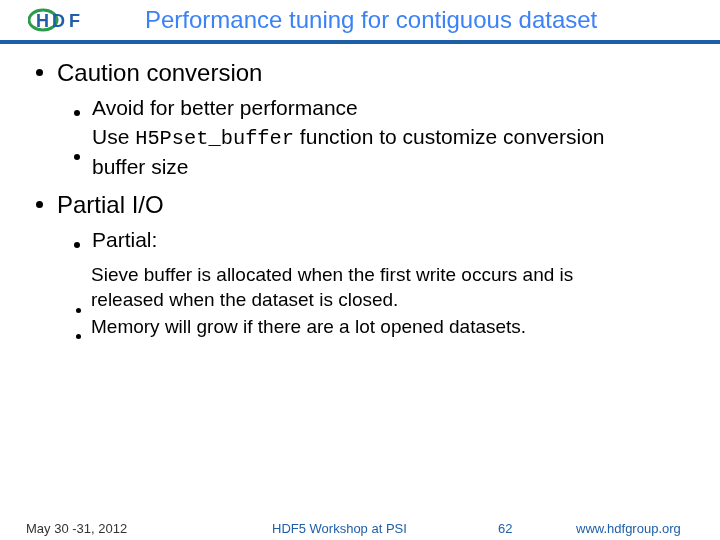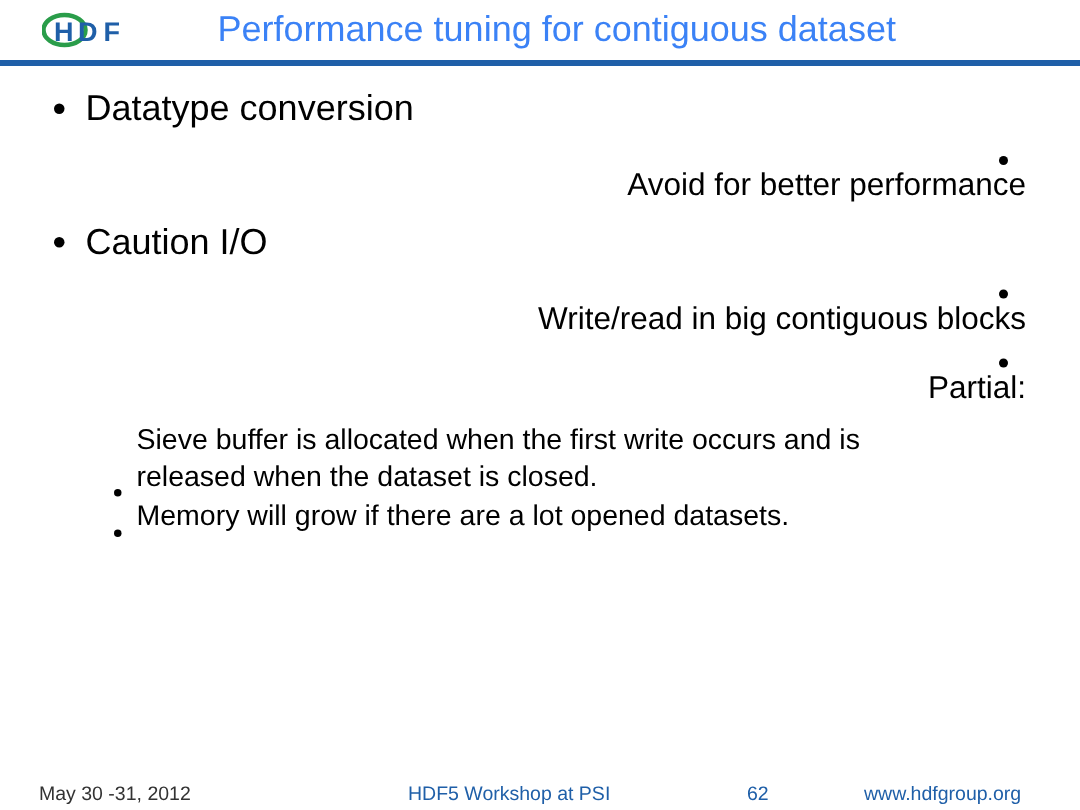--- a/index.html
+++ b/index.html
@@ -10,21 +10,21 @@
   .title { font-size: 24px; color: #3b82f6; margin-left: 41px; }
   .hr-wrap { padding: 0 0 0 0; }
   .hr { height: 4px; background: #1f5fa8; margin: 2px 0 14px 0; }
   .content { padding: 0 36px 0 36px; }
   ul.top { list-style: none; }
   ul.top > li { margin-bottom: 10px; }
   ul.top > li > .row { display: flex; align-items: flex-start; }
   ul.top .dot { width: 7px; height: 7px; border-radius: 50%; background: #000; margin-top: 11px; margin-right: 14px; flex: none; }
   ul.top .txt { font-size: 24px; line-height: 1.25; }
   ul.sub { list-style: none; margin: 6px 0 10px 38px; }
-  ul.sub > li { display: flex; align-items: flex-end; margin-bottom: 2px; flex-direction: column; }
+  ul.sub > li { display: flex; align-items: center; margin-bottom: 2px; }
   ul.sub .dot2 { width: 6px; height: 6px; border-radius: 50%; background: #000; margin-top: 10px; margin-right: 12px; flex: none; }
   ul.sub .txt2 { font-size: 21px; line-height: 1.3; max-width: 560px; }
   ul.sub2 { list-style: none; margin: 10px 0 0 40px; }
   ul.sub2 > li { display: flex; align-items: flex-end; margin-bottom: 2px; }
   ul.sub2 .dot3 { width: 5px; height: 5px; border-radius: 50%; background: #000; margin-top: 9px; margin-right: 10px; flex: none; }
   ul.sub2 .txt3 { font-size: 19px; line-height: 1.3; max-width: 520px; }
   code.mono { font-family: "Courier New", monospace; font-size: 0.97em; }
   .footer { position: absolute; left: 0; right: 0; bottom: 0; height: 22px; }
   .footer-left, .footer-mid, .footer-num, .footer-right { position: absolute; top: 3px; font-size: 13px; font-family: Arial, sans-serif; }
   .footer-left { left: 26px; color: #333; }
@@ -49,39 +49,39 @@
 </div>
 <div class="hr-wrap">
       <div class="hr"></div>
     </div>
 
 <div class="content">
   <ul class="top">
     <li>
       <div class="row">
         <span class="dot"></span>
-        <span class="txt">Datatype conversion</span>
+        <span class="txt">Caution conversion</span>
       </div>
       <ul class="sub">
         <li>
           <span class="dot2"></span>
           <span class="txt2">Avoid for better performance</span>
         </li>
+        <li>
+          <span class="dot2"></span>
+          <span class="txt2"><span>Use </span><code class="mono">H5Pset_buffer</code><span> function to customize conversion buffer size</span></span>
+        </li>
       </ul>
     </li>
     <li>
       <div class="row">
         <span class="dot"></span>
-        <span class="txt">Caution I/O</span>
+        <span class="txt">Partial I/O</span>
       </div>
       <ul class="sub">
-        <li>
-          <span class="dot2"></span>
-          <span class="txt2">Write/read in big contiguous blocks</span>
-        </li>
         <li>
           <span class="dot2"></span>
           <span class="txt2">Partial:</span>
         </li>
       </ul>
       <ul class="sub2">
         <li>
           <span class="dot3"></span>
           <span class="txt3">Sieve buffer is allocated when the first write occurs and is released when the dataset is closed.</span>
         </li>

